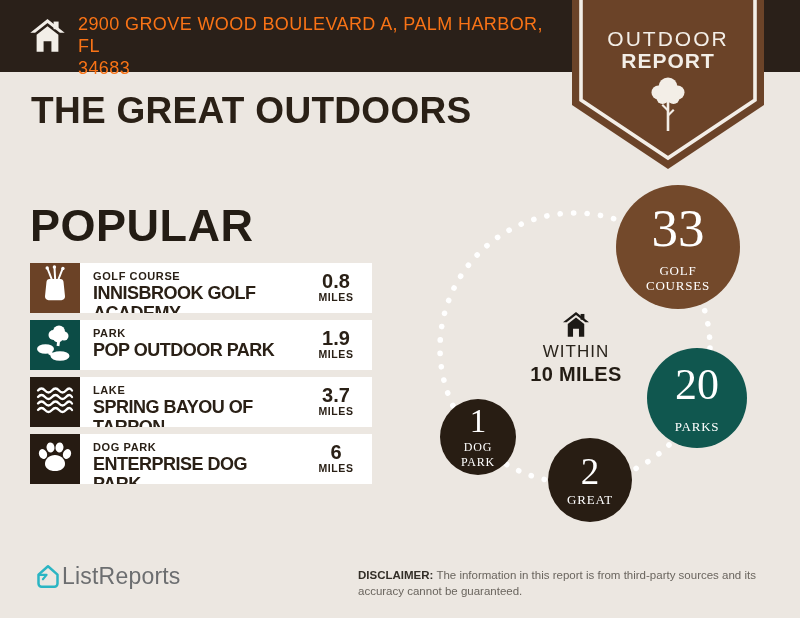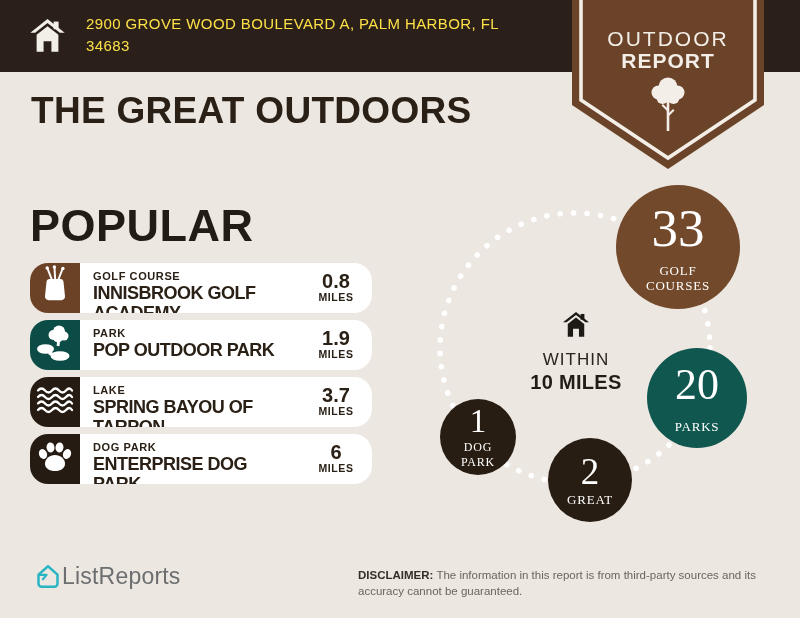--- a/index.html
+++ b/index.html
@@ -2,37 +2,37 @@
 <html><head>
 <meta charset="utf-8">
 <style>
   * { margin:0; padding:0; box-sizing:border-box; }
   body { font-family:"Liberation Sans", sans-serif; background:#c9c4bd; }
   .canvas { position:relative; width:800px; height:618px; background:#ECE7E1; overflow:hidden; }
 
   
   .topbar { position:absolute; left:0; top:0; width:800px; height:72px; background:#2A2019; display:flex; align-items:center; }
   .topbar .home-ico { position:absolute; left:29px; top:17px; width:37px; height:37px; }
-  .addr { position:absolute; left:86px; top:13px; width:470px; color:#fde047; font-size:15px; line-height:22px; letter-spacing:.4px; }
+  .addr { position:absolute; left:78px; top:13px; width:470px; color:#f97316; font-size:18px; line-height:22px; letter-spacing:.4px; }
   .addr span { display:block; }
 
   
   .badge { position:absolute; left:572px; top:0; width:192px; height:174px; z-index:5; }
   .badge svg { position:absolute; left:0; top:0; }
   .badge .b-line1 { position:absolute; top:27px; width:192px; text-align:center; color:#F3EEE7; font-size:21px; letter-spacing:2px; font-weight:400; }
   .badge .b-line2 { position:absolute; top:49px; width:192px; text-align:center; color:#F3EEE7; font-size:21px; letter-spacing:1px; font-weight:700; }
 
   
   .title { position:absolute; left:31px; top:90px; font-size:37px; font-weight:800; letter-spacing:.3px; color:#2A2016; }
   .subtitle { position:absolute; left:33px; top:145px; font-size:16.5px; color:#5B564F; }
 
   
   .popular-h { position:absolute; left:30px; top:200px; font-size:45px; font-weight:800; letter-spacing:.5px; color:#231C14; }
   .rows { position:absolute; left:30px; top:263px; width:342px; }
-  .row { display:flex; height:50px; margin-bottom:7px; background:#FFFFFF; overflow:hidden;border-radius:18px; }
+  .row { display:flex; height:50px; margin-bottom:7px; background:#FFFFFF; overflow:hidden; }
   .row .ico { flex:0 0 50px; height:50px; }
   .row .ico svg { width:50px; height:50px; display:block; }
   .ico-golf { background:#6B4226; }
   .ico-park { background:#0C4C46; }
   .ico-lake { background:#261B12; }
   .ico-dog  { background:#261B12; }
   .row .mid { flex:1; padding:7px 4px 0 13px; overflow:hidden; }
   .row .cat { font-size:11px; font-weight:700; letter-spacing:.6px; color:#2A2016; }
   .row .nm  { font-size:18px; font-weight:800; letter-spacing:-.5px; line-height:20px; color:#2A2016; margin-top:1px; }
   .row .dist { flex:0 0 72px; text-align:center; padding-top:8px; }
@@ -51,21 +51,21 @@
   .b20 .num { font-size:44px; }
   .b20 .blabel { font-size:13px; margin-top:12px; }
   .b1 { left:440px; top:399px; width:76px; height:76px; background:#281D13; }
   .b1 .num { font-size:33px; }
   .b1 .blabel { font-size:12px; max-width:42px; margin-top:2px; }
   .b2 { left:548px; top:438px; width:84px; height:84px; background:#281D13; }
   .b2 .num { font-size:37px; }
   .b2 .blabel { font-size:13px; margin-top:2px; }
   .center-callout { position:absolute; left:496px; top:311px; width:160px; text-align:center; z-index:2; }
   .center-callout .c-house { width:28px; height:27px; display:inline-block; }
-  .center-callout .c1 { font-size:17px; letter-spacing:1px; color:#2A241C; margin-top:8px; }
+  .center-callout .c1 { font-size:17px; letter-spacing:1px; color:#2A241C; margin-top:0; }
   .center-callout .c2 { font-size:20px; font-weight:800; letter-spacing:.3px; color:#231C14; margin-top:1px; }
 
   
   .brand { position:absolute; left:34px; top:562px; display:flex; align-items:center; }
   .brand .brand-txt { font-size:23px; color:#6C6E70; font-weight:500; letter-spacing:.2px; }
   .disclaimer { position:absolute; left:358px; top:568px; width:436px; font-size:11.5px; line-height:15.5px; color:#6A655E; }
   .disclaimer b { color:#332E27; }
 </style>
 </head>
 <body>

